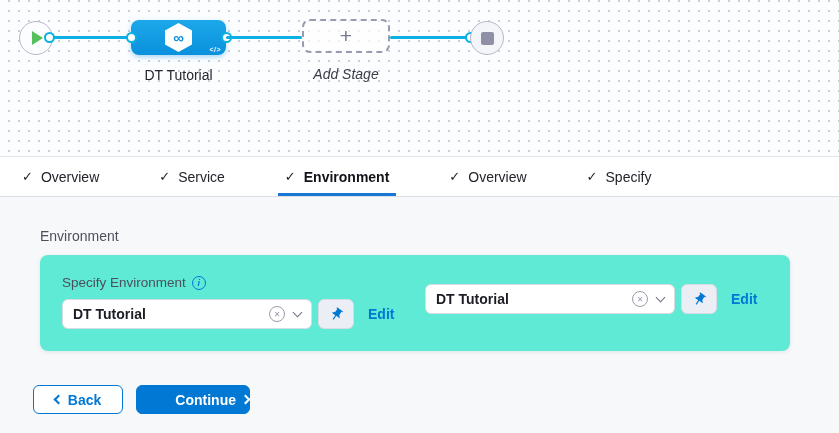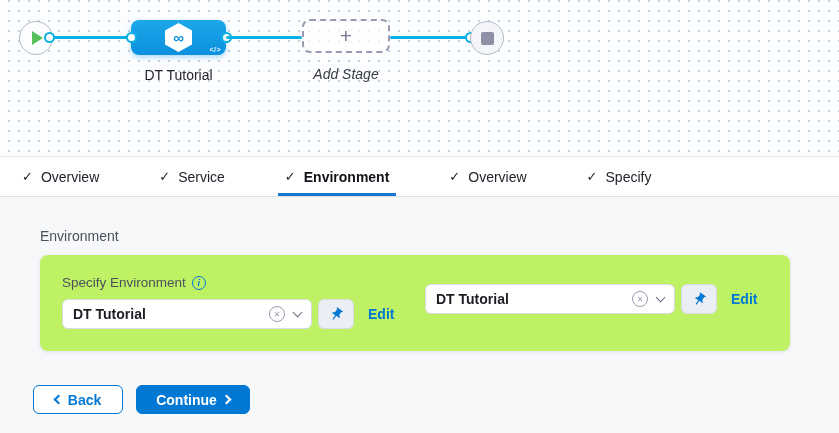--- a/index.html
+++ b/index.html
@@ -73,21 +73,21 @@
     padding-top:3px;
   }
   .tab .check { font-size:13px; font-weight:700; color:#1f2026; }
   .tab.active { font-weight:700; border-bottom-color:#1976d2; color:#121319; }
 
   
   .content { position:absolute; top:198px; left:0; width:839px; height:235px; background:#f6f8fa; }
   .section-heading { position:absolute; left:40px; top:30px; font-size:14px; color:#4d4f5c; }
   .card {
     position:absolute; left:40px; top:57px; width:750px; height:96px;
-    background:#bef264; border-radius:8px; box-shadow:0 1px 4px rgba(40,41,61,.10);
+    background:#5eead4; border-radius:8px; box-shadow:0 1px 4px rgba(40,41,61,.10);
   }
   .field-group { position:absolute; top:20px; }
   .fg-1 { left:22px; }
   .fg-2 { left:385px; }
   .field-label { font-size:13.5px; color:#4d4f5c; display:flex; align-items:center; gap:6px; }
   .info-icon {
     width:14px; height:14px; border:1.4px solid #0278d5; border-radius:50%;
     color:#0278d5; font-size:9px; font-weight:700; font-style:italic;
     display:inline-flex; align-items:center; justify-content:center; cursor:pointer;
   }
@@ -111,21 +111,21 @@
   .pin-btn svg { transform:rotate(35deg); }
   .edit-link { margin-left:14px; font-size:14px; font-weight:700; color:#0278d5; cursor:pointer; }
 
   
   .btn {
     position:absolute; top:385px; height:29px; border-radius:6px;
     display:flex; align-items:center; justify-content:center; gap:8px;
     font-size:14px; font-weight:700; cursor:pointer;
   }
   .btn-back { left:33px; width:90px; background:#ffffff; border:1.5px solid #0278d5; color:#0278d5; }
-  .btn-continue { left:136px; width:114px; background:#0278d5; border:1.5px solid #0278d5; color:#ffffff; }
+  .btn-continue { left:136px; width:114px; background:#0278d5; border:1.5px solid #0278d5; color:#ffffff;justify-content:flex-end; }
   .bchev { width:7px; height:7px; border-right:2px solid currentColor; border-bottom:2px solid currentColor; }
   .bchev.left { transform:rotate(135deg); margin-right:-2px; }
   .bchev.right { transform:rotate(-45deg); margin-left:-2px; }
 </style>
 </head>
 <body>
 
 <div class="canvas">
 
   <div class="node-circle" style="left:19px; top:21px;">

